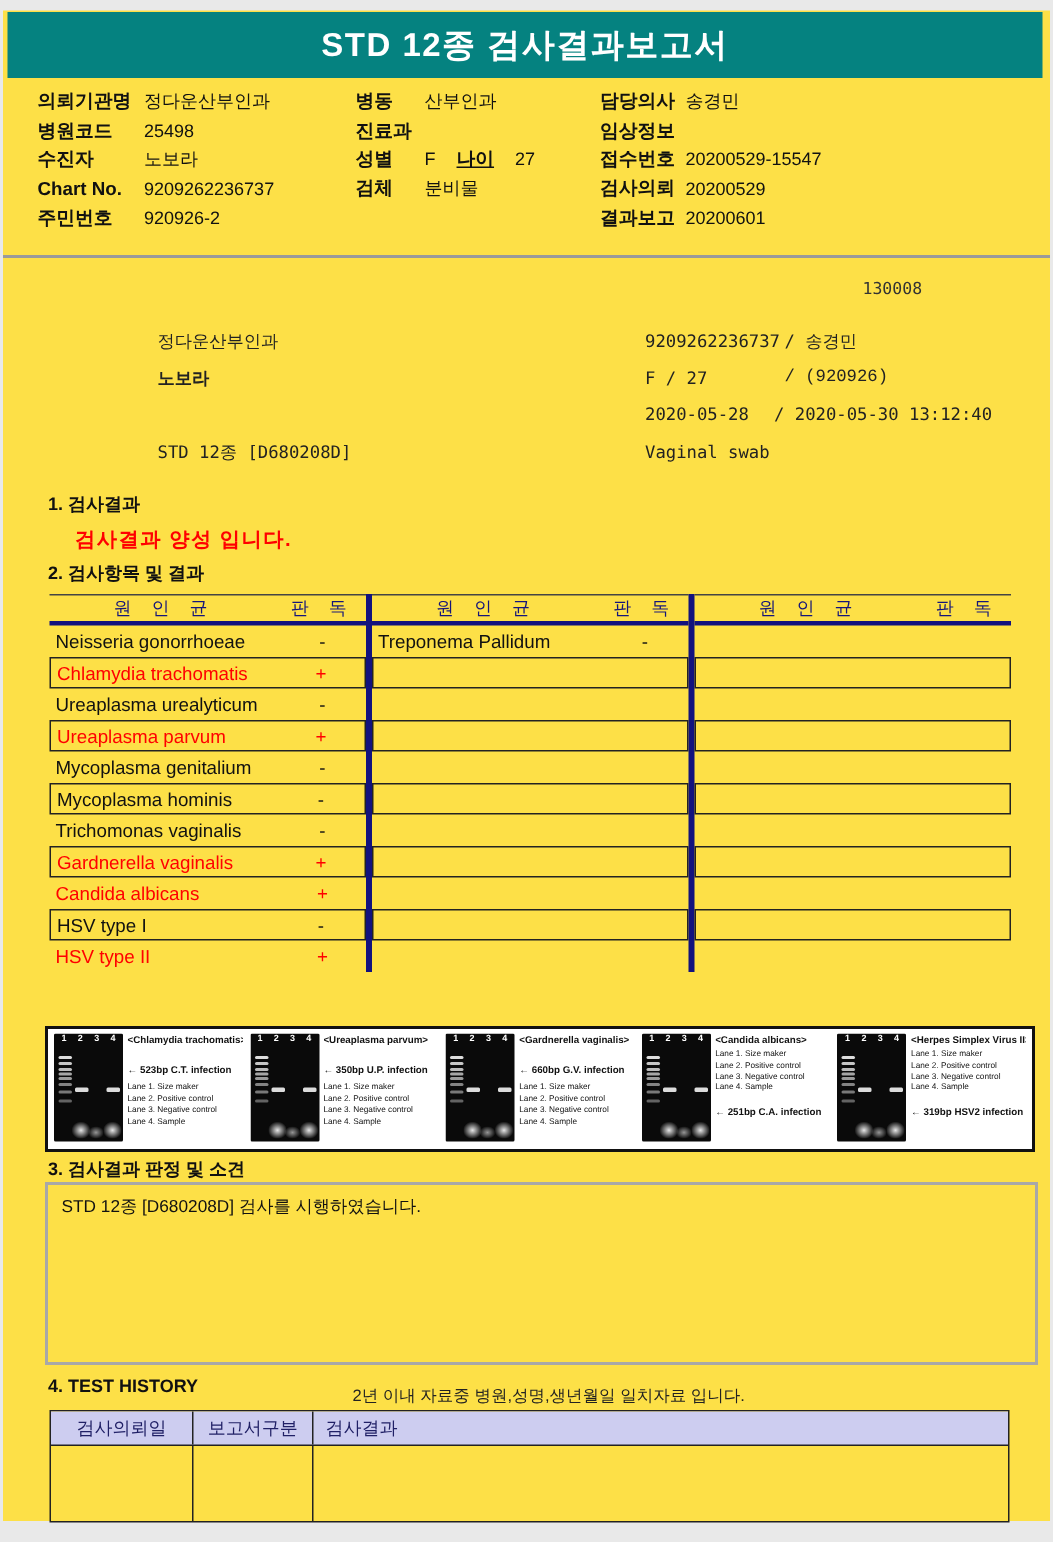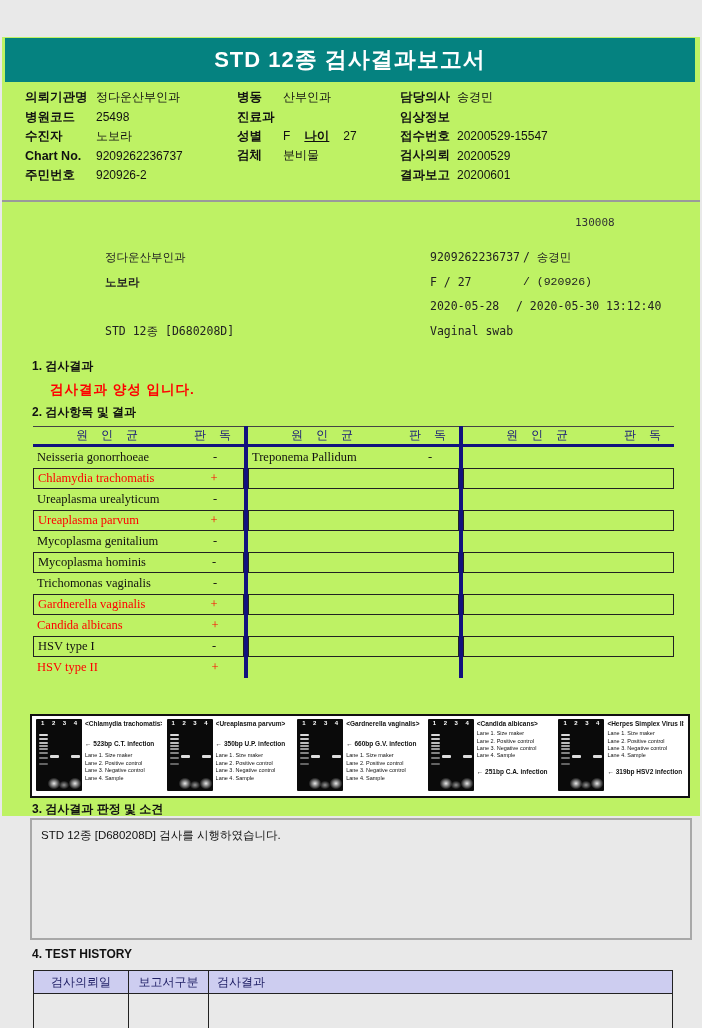--- a/index.html
+++ b/index.html
@@ -1,21 +1,21 @@
 <!DOCTYPE html>
 <html><head>
 <meta charset="utf-8">
 <style>
   html,body{margin:0;padding:0;}
   body{
     width:702px;height:1028px;position:relative;background:#e9e9e9;
     font-family:"Liberation Sans","DejaVu Sans",sans-serif;color:#111;
     overflow:hidden;
   }
-  .page{position:absolute;left:2px;top:7px;width:698px;height:779px;background:#bef264;margin-top:30px;}
+  .page{position:absolute;left:2px;top:7px;width:698px;height:1007px;background:#fde047;}
 
   
   .banner{position:absolute;left:3px;top:1px;width:690px;height:44px;background:#058280;
     color:#fff;font-size:22px;font-weight:bold;letter-spacing:1px;
     display:flex;align-items:center;justify-content:center;}
 
   
   .info-col{position:absolute;top:51px;}
   .info-row{height:19.4px;display:flex;align-items:center;font-size:12px;white-space:nowrap;}
   .info-label{font-weight:bold;font-size:12.5px;flex:none;}
@@ -28,21 +28,21 @@
   .separator{position:absolute;left:0;top:163px;width:698px;height:2px;background:#9a9a9a;}
 
   .mono{font-family:"DejaVu Sans Mono","Liberation Mono",monospace;}
   .serial{position:absolute;left:573px;top:179px;font-size:11px;color:#333;}
   .mid{position:absolute;font-size:11.5px;color:#222;white-space:nowrap;}
 
   .sec-heading{position:absolute;font-weight:bold;font-size:12px;color:#111;white-space:nowrap;}
   .result-red{position:absolute;color:#ff0000;font-weight:bold;font-size:13.5px;letter-spacing:1px;white-space:nowrap;}
 
   
-  .results-table{position:absolute;left:31px;top:389px;width:641px;display:flex;font-family:Liberation Serif, serif;}
+  .results-table{position:absolute;left:31px;top:389px;width:641px;display:flex;}
   .col-group{flex:1;min-width:0;}
   .col-group + .col-group{border-left:4px solid #12127e;}
   .group-header{height:17px;border-top:1px solid #444;border-bottom:3px solid #12127e;
     display:flex;align-items:center;font-size:12px;color:#15157a;box-sizing:content-box;}
   .gh-name{flex:1;text-align:center;letter-spacing:5px;white-space:nowrap;}
   .gh-result{width:58px;text-align:center;letter-spacing:5px;white-space:nowrap;}
   .t-row{height:21px;display:flex;align-items:center;font-size:12.5px;box-sizing:border-box;}
   .t-row.boxed{border:1px solid #222;}
   .t-name{flex:1;padding-left:4px;white-space:nowrap;overflow:hidden;}
   .t-result{width:58px;text-align:center;}
@@ -500,20 +500,21 @@
         </div>
       </div>
     </div>
 
   <div class="sec-heading" style="left:30px;top:764px;">3. 검사결과 판정 및 소견</div>
   <div class="comment-box" id="comment-box">
       <div class="comment-line">STD 12종 [D680208D] 검사를 시행하였습니다.</div>
     </div>
 
   <div class="sec-heading" style="left:30px;top:910px;">4. TEST HISTORY</div>
+  <div class="s4-note">2년 이내 자료중 병원,성명,생년월일 일치자료 입니다.</div>
 
   <div class="history-table">
     <div class="h-header" id="history-header">
         <div class="h-cell h-c0">검사의뢰일</div>
         <div class="h-cell h-c1">보고서구분</div>
         <div class="h-cell h-c2">검사결과</div>
       </div>
     <div class="h-body">
       <div class="h-cell b-c0"></div>
       <div class="h-cell b-c1"></div>

